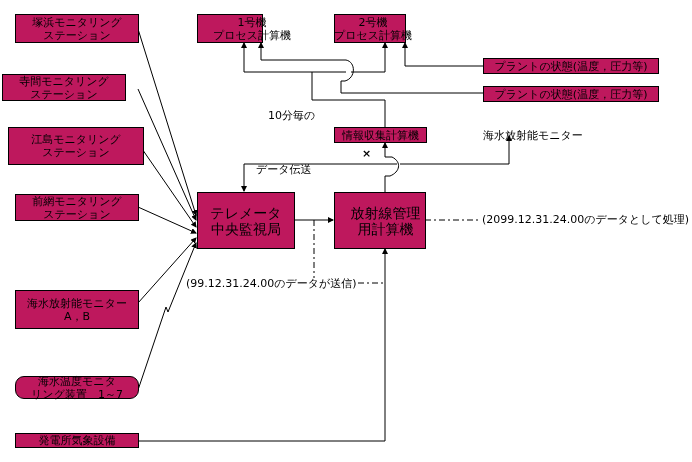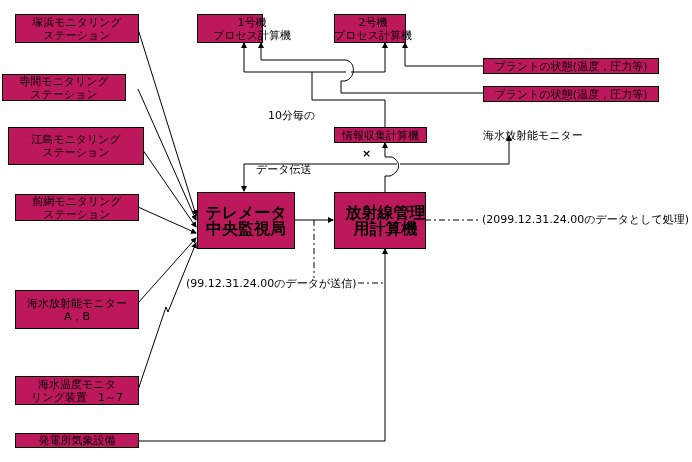--- a/index.html
+++ b/index.html
@@ -4,21 +4,21 @@
 <style>
   html, body { margin:0; padding:0; background:#ffffff; }
   body { width:692px; height:462px; position:relative; overflow:hidden;
          font-family:"DejaVu Sans", sans-serif; color:#000; }
   .box { position:absolute; border:1.5px solid #000; background:#be185d; box-sizing:border-box;
          display:flex; flex-direction:column; align-items:center; justify-content:center;
          font-size:11px; line-height:13px; text-align:center; }
   .box span { display:block; white-space:nowrap; }
   .label { position:absolute; font-size:11px; line-height:13px; white-space:nowrap; }
   svg.wires { position:absolute; left:0; top:0; }
-  .big { font-size:16px; line-height:16px;font-weight:bold; }
+  .big { font-size:14px; line-height:16px; }
 </style>
 </head>
 <body>
 
 <svg class="wires" width="692" height="462" viewBox="0 0 692 462">
   <defs>
     <marker id="arr" markerWidth="6" markerHeight="6" refX="5" refY="3" orient="auto">
       <path d="M0,0 L6,3 L0,6 z" fill="#000"></path>
     </marker>
   </defs>
@@ -72,21 +72,21 @@
   <span>ステーション</span>
 </div>
 <div class="box" style="left:15px;top:194px;width:124px;height:27px;">
   <span>前網モニタリング</span>
   <span>ステーション</span>
 </div>
 <div class="box" style="left:15px;top:290px;width:124px;height:39px;">
   <span>海水放射能モニター</span>
   <span>A，B</span>
 </div>
-<div class="box" style="left:15px;top:376px;width:124px;height:29px;">
+<div class="box" style="left:15px;top:376px;width:124px;height:23px;border-radius:9px;">
   <span>海水温度モニタ</span>
   <span>リング装置　1～7</span>
 </div>
 <div class="box" style="left:15px;top:433px;width:124px;height:15px;justify-content:center;">
   <span>発電所気象設備</span>
 </div>
 
 <div class="box big" style="left:197px;top:192px;width:98px;height:57px;">
   <span>テレメータ</span>
   <span>中央監視局</span>

